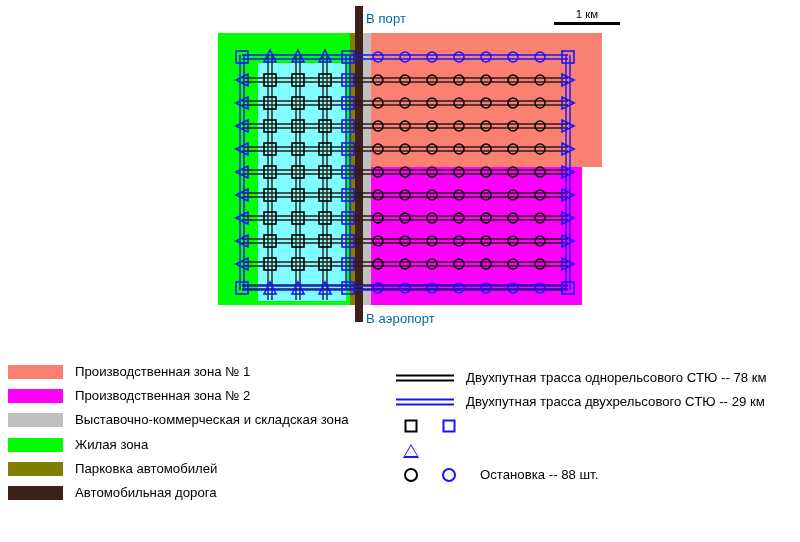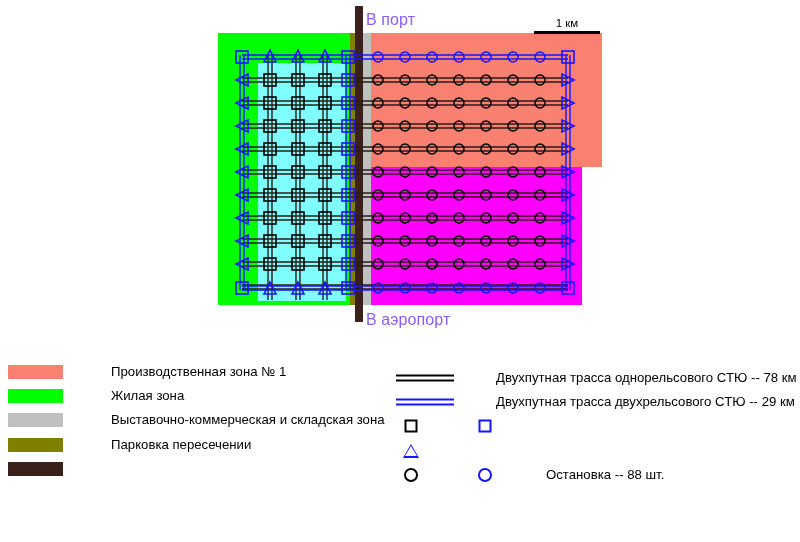--- a/index.html
+++ b/index.html
@@ -11,67 +11,66 @@
     position:relative;
   }
   #root{position:absolute;left:0;top:0;width:800px;height:542px;}
 
   
   #map-wrap{position:absolute;left:0;top:0;width:800px;height:345px;}
   #map-svg{position:absolute;left:0;top:0;}
 
   .map-label{
     position:absolute;
-    font-size:16px;
-    color:#8b5cf6;
+    font-size:13px;
+    color:#0369a1;
     white-space:nowrap;
     letter-spacing:0.1px;
   }
   #label-port{left:366px;top:11px;}
   #label-airport{left:366px;top:311px;text-align:center;}
 
   
-  #scalebar{position:absolute;left:534px;top:8px;width:66px;margin-top:9px;}
+  #scalebar{position:absolute;left:554px;top:8px;width:66px;}
   #scalebar .sb-text{
     text-align:center;font-size:11.5px;color:#000;line-height:12px;
   }
   #scalebar .sb-line{
     margin-top:2px;height:3px;background:#000;width:66px;
   }
 
   
   #legend{position:absolute;left:0;top:360px;width:800px;height:182px;}
 
   .lg-left{position:absolute;left:8px;top:0px;width:380px;}
   .lg-right{position:absolute;left:392px;top:6px;width:410px;}
 
   .lg-row{
     display:flex;align-items:center;
     height:24.2px;
-    gap:36px;
   }
   .sw{
     width:55px;height:14px;
     margin-right:12px;
     flex:0 0 55px;
   }
   .lg-text{
     font-size:13.2px;color:#000;white-space:nowrap;line-height:14px;
   }
 
   
   .symcell{
     flex:0 0 62px;width:62px;height:24px;
     position:relative;margin-right:0px;
   }
   .symcell2{
     flex:0 0 38px;width:38px;height:24px;
     position:relative;
   }
-  .lg-right .lg-text{margin-left:6px;}
+  .lg-right .lg-text{margin-left:12px;}
 
   .dline{
     position:absolute;left:4px;top:50%;transform:translateY(-50%);
     width:58px;height:7px;
   }
   .dline i{display:block;height:2px;width:100%;}
   .dline i.gap{height:3px;background:transparent !important;}
 
   .sq{
     position:absolute;left:50%;top:50%;transform:translate(-50%,-50%);
@@ -359,33 +358,38 @@
   </div>
 
   <div id="legend">
 
     <div class="lg-left">
       <div class="lg-row">
         <span class="sw" style="background:#FA8072"></span>
         <span class="lg-text">Производственная зона № 1</span>
       </div>
       <div class="lg-row">
+        <span class="sw" style="background:#FF00FF"></span>
+        <span class="lg-text">Производственная зона № 2</span>
+      </div>
+      <div class="lg-row">
+        <span class="sw" style="background:#C0C0C0"></span>
+        <span class="lg-text">Выставочно-коммерческая и складская зона</span>
+      </div>
+      <div class="lg-row">
         <span class="sw" style="background:#00FF00"></span>
         <span class="lg-text">Жилая зона</span>
       </div>
       <div class="lg-row">
-        <span class="sw" style="background:#C0C0C0"></span>
-        <span class="lg-text">Выставочно-коммерческая и складская зона</span>
-      </div>
-      <div class="lg-row">
         <span class="sw" style="background:#808000"></span>
-        <span class="lg-text">Парковка пересечении</span>
+        <span class="lg-text">Парковка автомобилей</span>
       </div>
       <div class="lg-row">
         <span class="sw" style="background:#3B211C"></span>
+        <span class="lg-text">Автомобильная дорога</span>
       </div>
     </div>
 
     <div class="lg-right">
       <div class="lg-row">
         <span class="symcell">
           <span class="dline">
             <i style="background:#000"></i>
               <i class="gap"></i>
               <i style="background:#000"></i>

